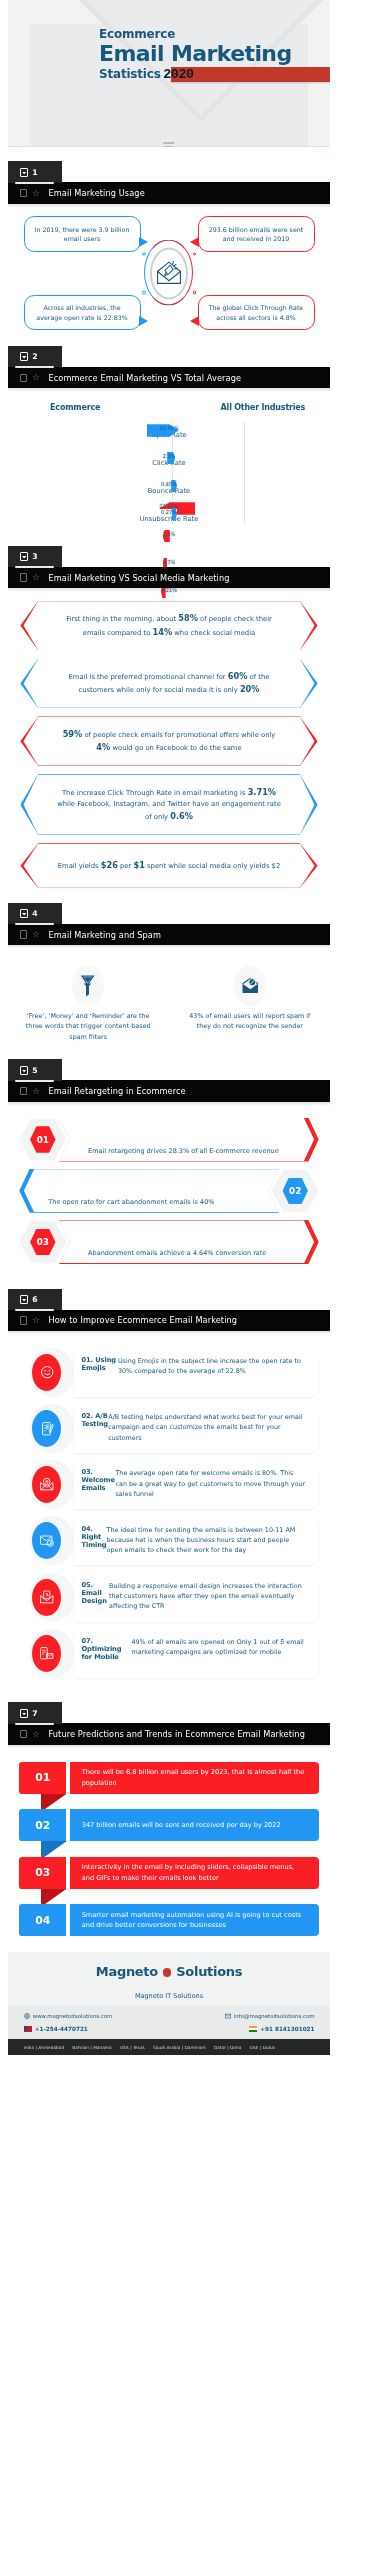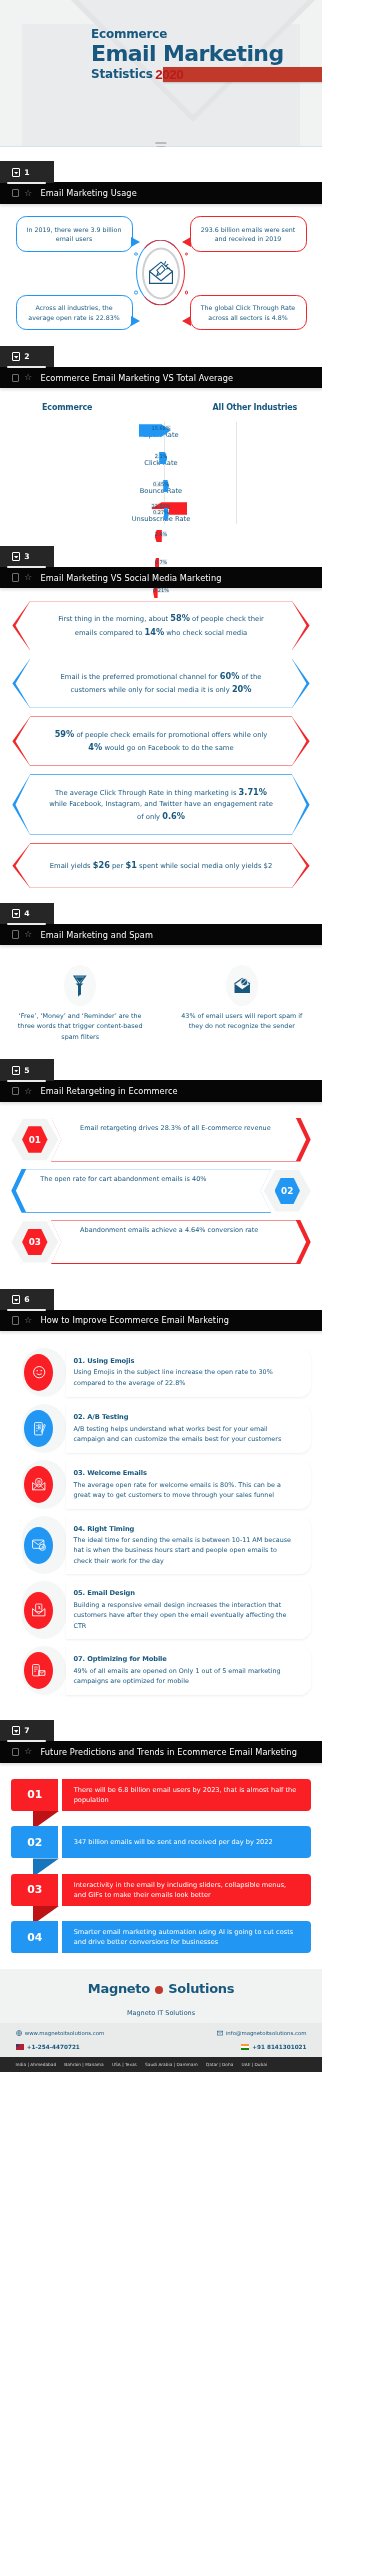--- a/index.html
+++ b/index.html
@@ -2,21 +2,21 @@
 <html style="font-size:8.2px"><head>
 <meta charset="utf-8">
 <style>
   * { box-sizing: border-box; margin: 0; padding: 0; }
   body {
     width: 386px;
     font-family: "Liberation Sans", sans-serif;
     background: #ffffff;
     color: #1b4f72;
   }
-  .page { width: 322px; position: relative; overflow: hidden; }
+  .page { width: 322px; position: relative; overflow: hidden; margin-left: 8px; }
 
   
   .hero {
     position: relative;
     height: 147px;
     background: #f1f2f2;
     overflow: hidden;
   }
   .hero-env-outer {
     position: absolute; left: 22px; top: 24px; right: 22px; bottom: 0;
@@ -68,23 +68,23 @@
     padding-bottom: 1.5px;
   }
   .hero-year-band {
     position: absolute; left: 72px; top: 0;
     height: 15.5px; width: 309px;
     background: #c0392b;
     box-shadow: 0 1px 1.5px rgba(0,0,0,0.18);
   }
   .hero-year {
     position: relative; z-index: 3;
-    font-size: 13.4px; font-weight: bold; color: #b91c1c;
+    font-size: 13.4px; font-weight: bold; color: #0f172a;
     letter-spacing: -0.4px; line-height: 15.5px;
-    font-family: Liberation Sans, sans-serif;
+    font-family: Liberation Mono, monospace;
     padding-left: 2.6px;
   }
   .hero-bottom-line {
     position: absolute; left: 0; bottom: 0.5px; width: 386px;
     height: 1px; background: #d5e3ec;
   }
   .hero-caret {
     position: absolute; left: 50%; bottom: -4.1px;
     transform: translateX(-50%);
     width: 0; height: 0;
@@ -324,21 +324,21 @@
   }
   .nbadge .hexfill.red  { background: #fa1f25; }
   .nbadge .hexfill.blue { background: #2196f3; }
   .nbadge .nn {
     position: relative; z-index: 5; color: #fff;
     font-size: 8.8px; font-weight: bold;
     font-family: "DejaVu Sans", sans-serif;
   }
   .ncard {
     flex: 1; position: relative; min-height: 44px;
-    margin-left: -7.2px; display: flex; align-items: flex-start;
+    margin-left: -7.2px; display: flex; align-items: flex-end;
   }
   .nrow.rev .ncard { margin-left: 0; margin-right: -7.2px; }
   .ncard .edge {
     position: absolute; inset: 0;
   }
   .ncard.red .edge  { background: #f0262a; clip-path: polygon(0 0, 96% 0, 100% 50%, 96% 100%, 0 100%, 4% 50%); }
   .ncard.blue .edge { background: #2196f3; clip-path: polygon(4% 0, 100% 0, 96% 50%, 100% 100%, 4% 100%, 0 50%); }
   .ncard .inner2 {
     position: absolute; left: 0; top: 0.5px; right: 4.6px; bottom: 0.5px;
     background: #fff;
@@ -376,21 +376,21 @@
     display: flex; align-items: center; justify-content: center;
   }
   .tip-ico .disc.red  { background: #fa1f25; }
   .tip-ico .disc.blue { background: #2196f3; }
   .tip-body {
     flex: 1; position: relative; z-index: 3;
     background: #fff; border-radius: 0 11.3px 11.3px 0;
     padding: 8.2px 13.4px 8.2px 7.2px;
     min-height: 49px;
     box-shadow: 0 1px 2.6px rgba(0,0,0,0.07);
-    display: flex; flex-direction: column; justify-content: center;
+    display: flex; flex-direction: row; justify-content: center;
   }
   .tip-title {
     font-size: 6.7px; font-weight: bold; color: #18587f;
     margin-bottom: 2.6px; letter-spacing: -0.1px;
     font-family: "DejaVu Sans", sans-serif;
   }
   .tip-desc {
     font-size: 6.4px; line-height: 1.6; color: #18587f;
     font-family: "DejaVu Sans", sans-serif;
   }
@@ -665,21 +665,21 @@
       <div class="txt"><span>Email is the preferred promotional channel for </span><b>60%</b><span> of the customers while only for social media it is only </span><b>20%</b><span></span></div>
     </div>
     <div class="hexcard">
       <span class="frame red"></span>
       <span class="inner"></span>
       <div class="txt"><span></span><b>59%</b><span> of people check emails for promotional offers while only </span><b>4%</b><span> would go on Facebook to do the same</span></div>
     </div>
     <div class="hexcard">
       <span class="frame blue"></span>
       <span class="inner"></span>
-      <div class="txt"><span>The average Click Through Rate in thing marketing is </span><b>3.71%</b><span> while Facebook, Instagram, and Twitter have an engagement rate of only </span><b>0.6%</b><span></span></div>
+      <div class="txt"><span>The increase Click Through Rate in email marketing is </span><b>3.71%</b><span> while Facebook, Instagram, and Twitter have an engagement rate of only </span><b>0.6%</b><span></span></div>
     </div>
     <div class="hexcard">
       <span class="frame red"></span>
       <span class="inner"></span>
       <div class="txt"><span>Email yields </span><b>$26</b><span> per </span><b>$1</b><span> spent while social media only yields $2</span></div>
     </div>
   </div>
 
   <div class="sec-head">
     <div class="sec-tab">

